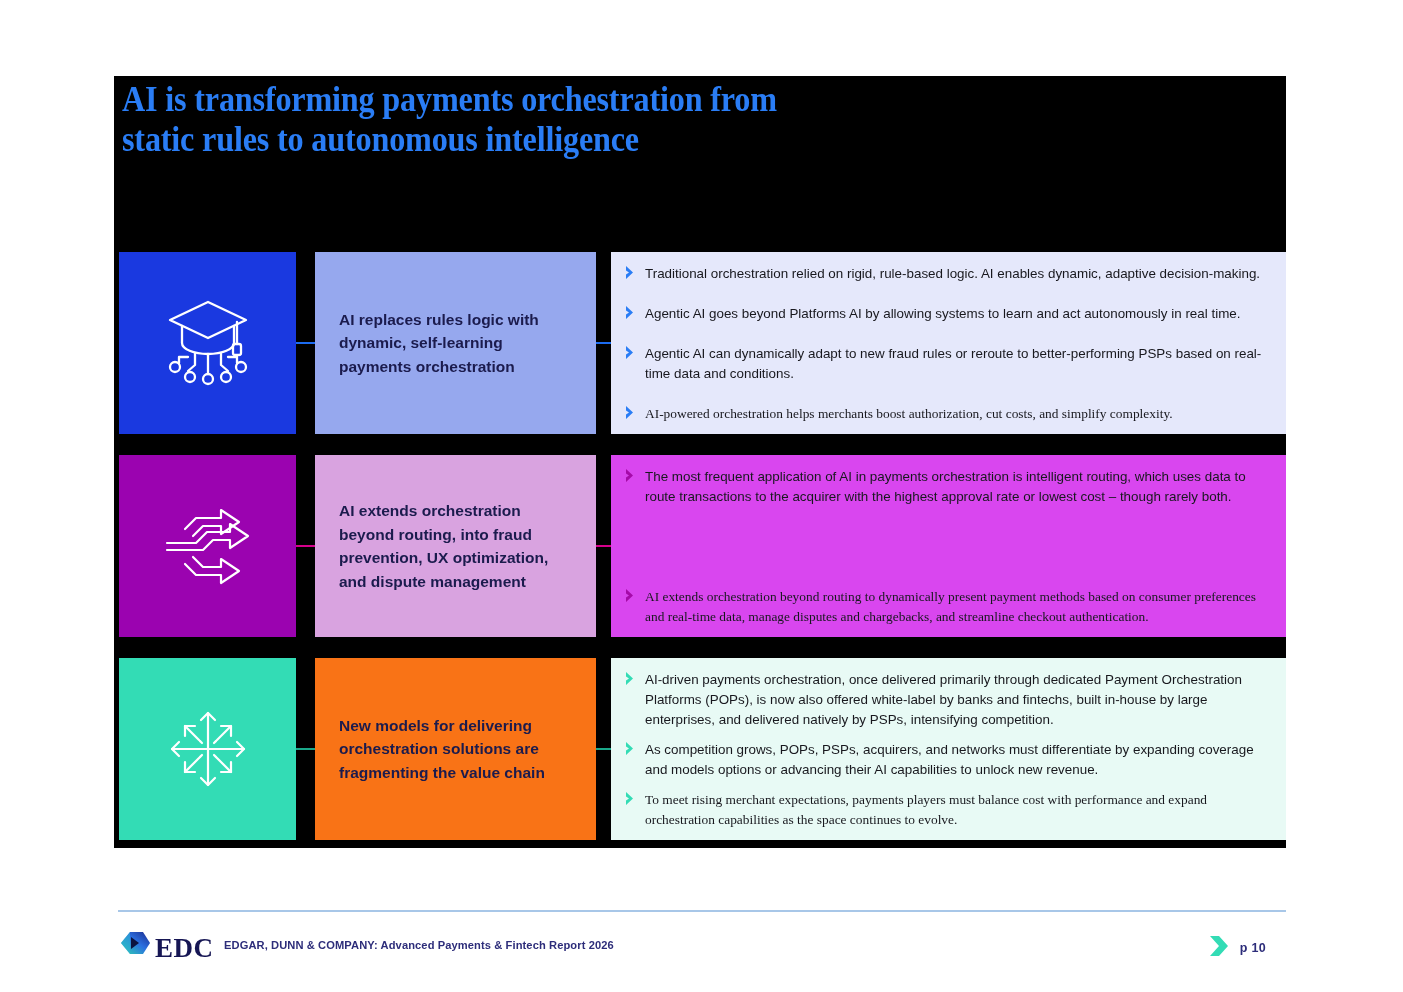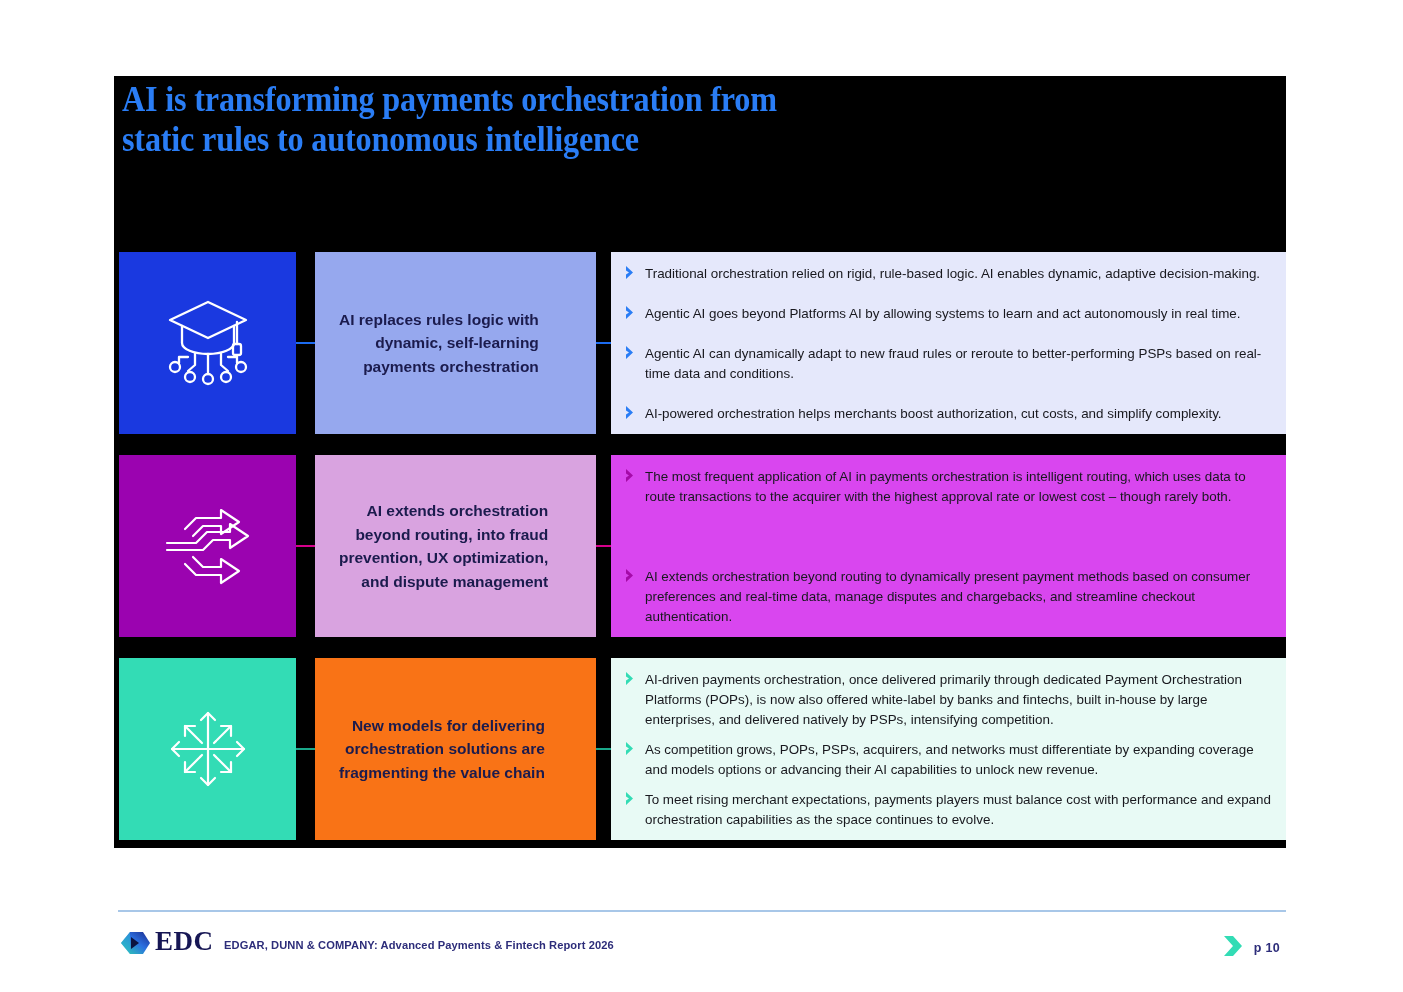--- a/index.html
+++ b/index.html
@@ -64,21 +64,20 @@
   .mid-panel {
     position: absolute;
     left: 201px;
     top: 0;
     width: 281px;
     height: 182px;
     display: flex;
     align-items: center;
     box-sizing: border-box;
     padding: 0 24px;
-    text-align: right;
   }
   .mid-panel .mid-text {
     color: #1b1b4d;
     font-size: 15.5px;
     font-weight: 700;
     line-height: 23.5px;
     white-space: pre-line;
   }
 
   .body-panel {
@@ -91,21 +90,21 @@
     padding: 12px 14px 10px 14px;
     display: flex;
     flex-direction: column;
     justify-content: space-between;
   }
   .bullet {
     display: flex;
     align-items: flex-start;
     margin-bottom: 5px;
   }
-  .bullet:last-child { margin-bottom: 0; }
+  .bullet:last-child { margin-bottom: 0; font-family: Liberation Serif, serif; }
   .bullet-marker {
     flex: 0 0 auto;
     width: 16px;
     margin-right: 4px;
     padding-top: 2px;
     line-height: 1;
   }
   .bullet-text {
     color: #18181e;
     font-size: 13.4px;
@@ -135,21 +134,21 @@
     left: 0;
     top: 845px;
     width: 1172px;
     height: 47px;
   }
   .edc-logo {
     position: absolute;
     left: 5px;
     top: 7px;
     display: flex;
-    align-items: flex-start;
+    align-items: flex-end;
   }
   .edc-mark { display: block; }
   .edc-word {
     margin-left: 4px;
     color: #161654;
     font-family: "Liberation Serif", "DejaVu Serif", serif;
     font-weight: 700;
     font-size: 27px;
     letter-spacing: 0.5px;
     line-height: 27px;
@@ -160,21 +159,21 @@
     top: 17px;
     color: #2d2d7a;
     font-size: 11.6px;
     font-weight: 700;
     letter-spacing: 0.1px;
     transform: scaleX(0.96);
     transform-origin: left top;
   }
   .footer-right {
     position: absolute;
-    right: 6px;
+    right: 20px;
     top: 14px;
     display: flex;
     align-items: center;
   }
   .page-num {
     margin-left: 9px;
     color: #2d2d7a;
     font-size: 12.5px;
     font-weight: 700;
     letter-spacing: 0.3px;

